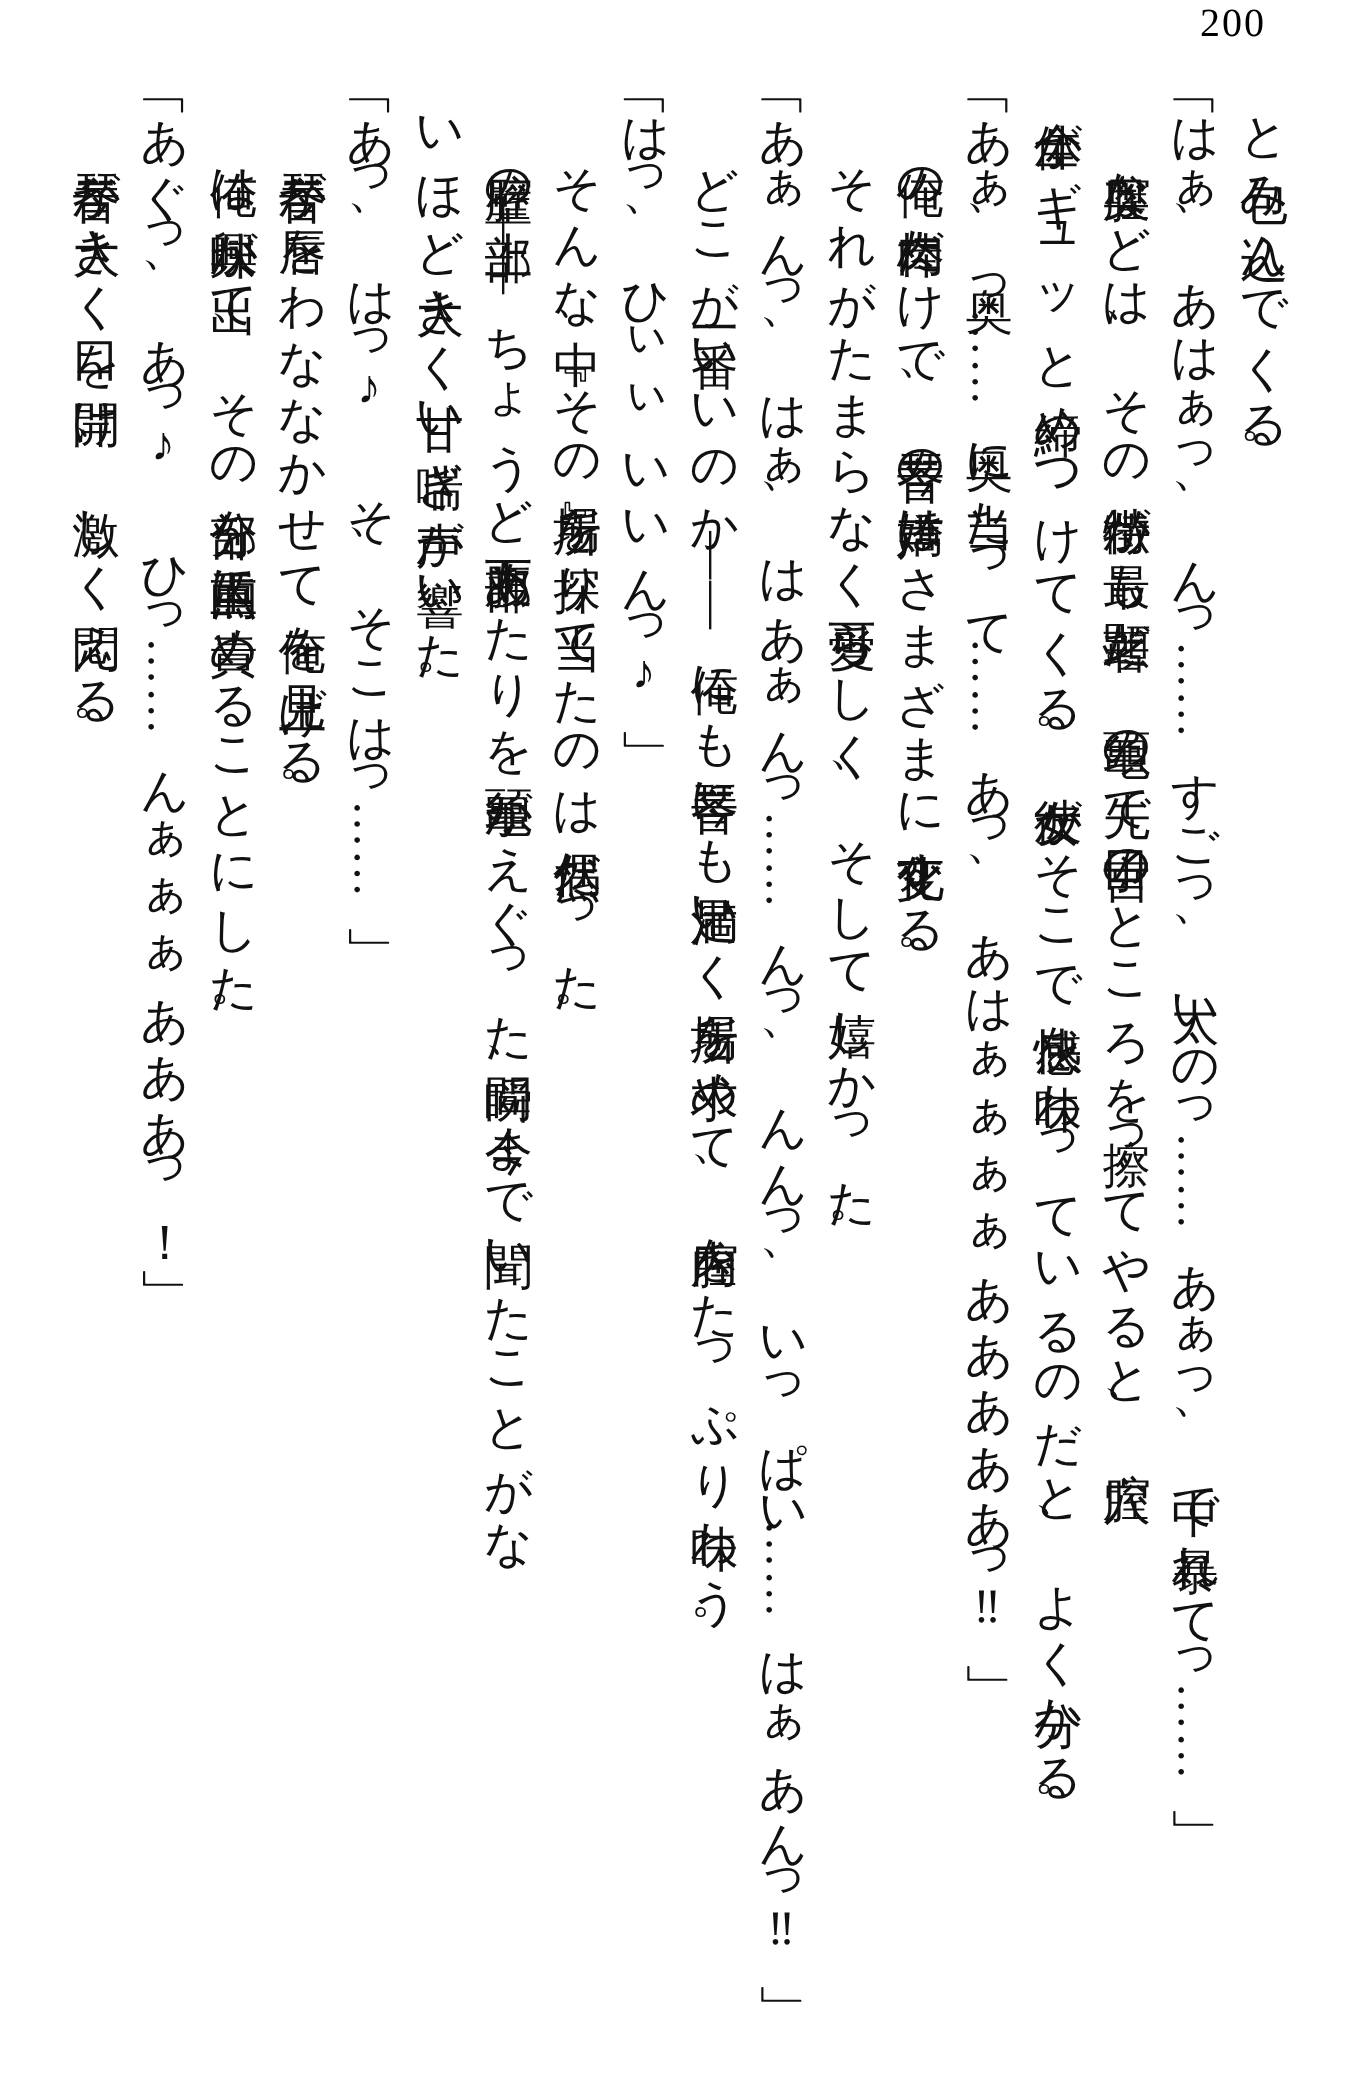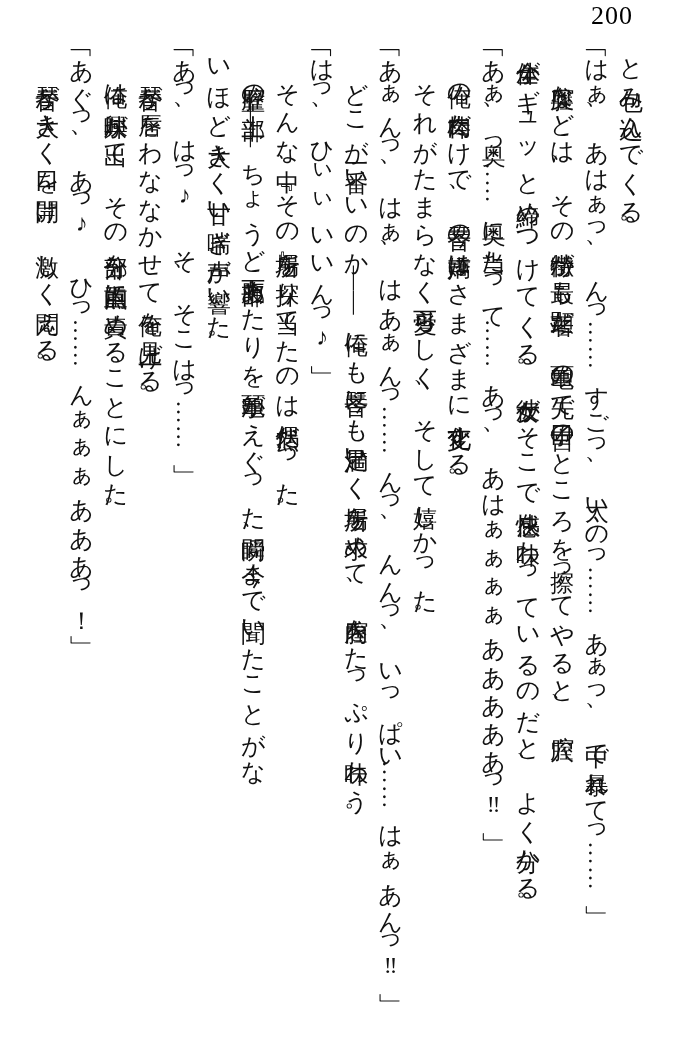--- a/index.html
+++ b/index.html
@@ -13,21 +13,21 @@
     width: 679px;
     height: 1050px;
     background: #ffffff;
     font-family: "Liberation Serif", "DejaVu Serif", serif;
     color: #111111;
   }
   .page-number {
     position: absolute;
     top: 1px;
     right: 46px;
-    font-size: 26px;
+    font-size: 20px;
     letter-spacing: 1px;
     color: #000000;
   }
   .text-block {
     position: absolute;
     top: 42px;
     right: 31px;
     height: 1024px;
     writing-mode: vertical-rl;
     text-orientation: mixed;

